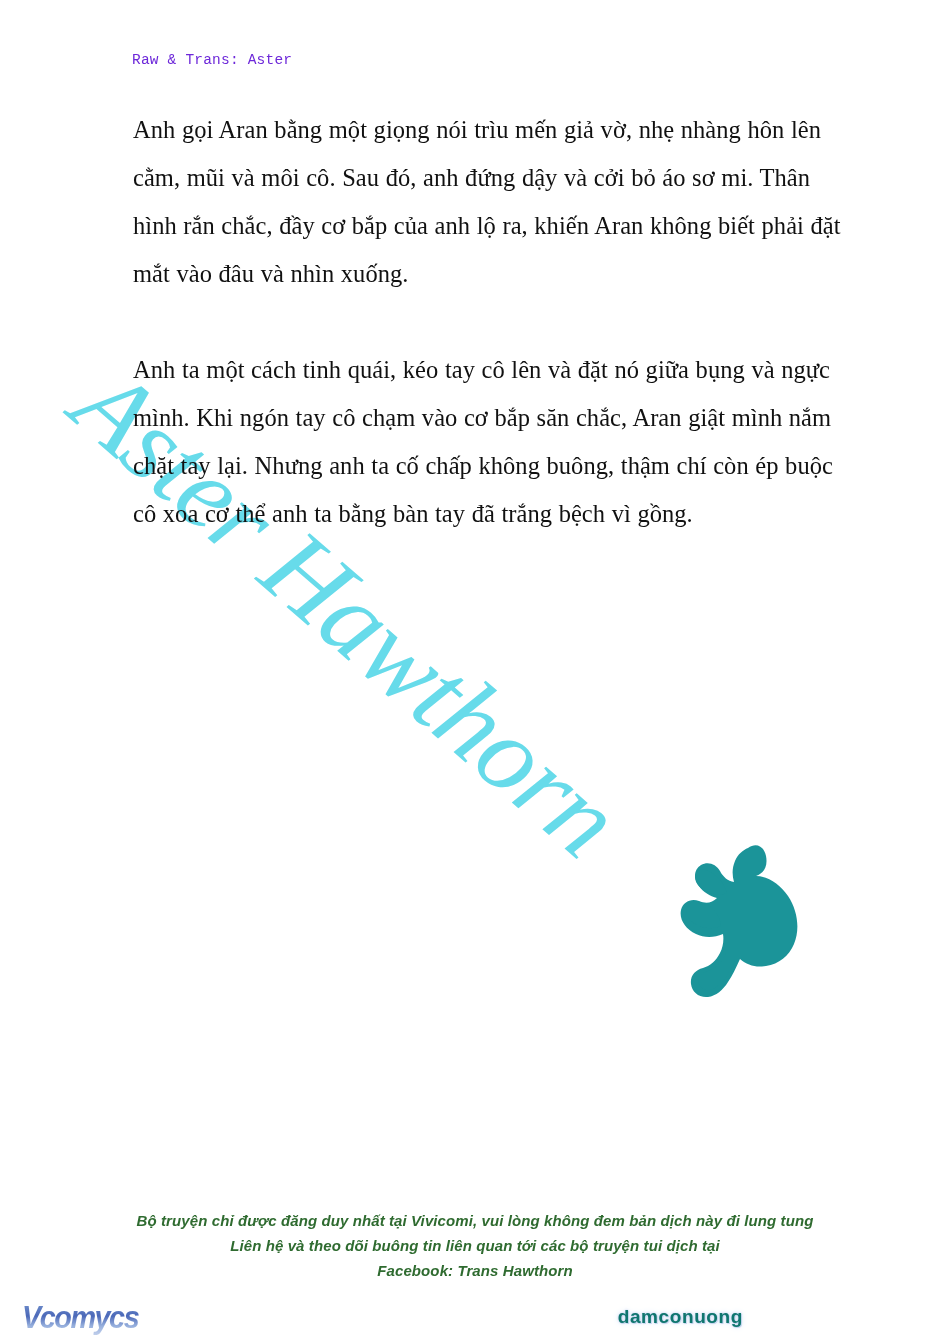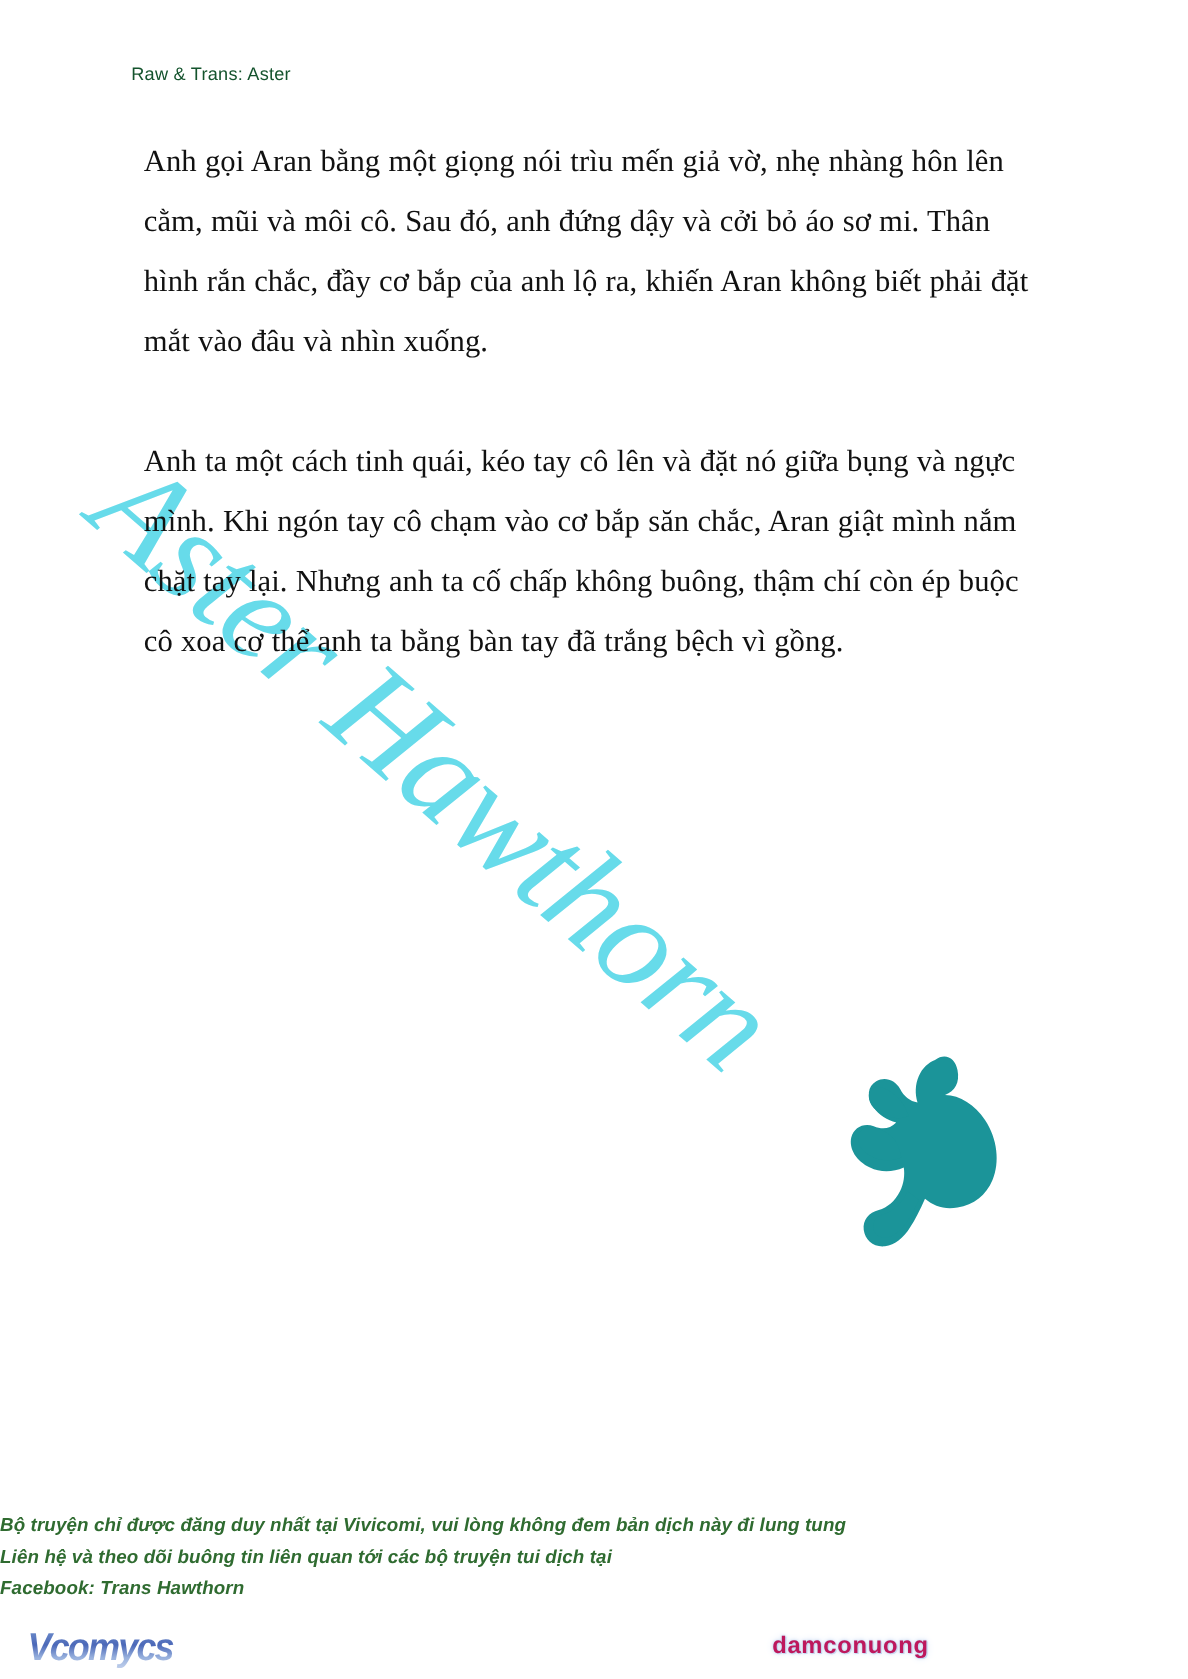--- a/index.html
+++ b/index.html
@@ -19,33 +19,33 @@
     position: relative;
     width: 950px;
     height: 1343px;
     background: #ffffff;
     overflow: hidden;
   }
 
   
   .page-header {
     position: absolute;
-    left: 105px;
+    left: 132px;
     top: 52px;
-    font-family: Liberation Sans, sans-serif;
+    font-family: Liberation Mono, monospace;
     font-size: 14.5px;
     letter-spacing: 0.2px;
-    color: #14532d;
+    color: #6d28d9;
     white-space: nowrap;
   }
 
   
   .article {
     position: absolute;
-    left: 115px;
+    left: 133px;
     top: 106px;
     width: 724px;
     z-index: 3;
   }
   .para {
     font-family: "Liberation Serif", "DejaVu Serif", serif;
     font-size: 24.5px;
     line-height: 48px;
     color: #111111;
     margin: 0 0 48px 0;
@@ -91,20 +91,21 @@
     pointer-events: none;
   }
   .cat-mark svg { display: block; width: 100%; height: 100%; }
 
   
   .footer-note {
     position: absolute;
     left: 0;
     top: 1208px;
     width: 950px;
+    text-align: center;
     z-index: 3;
   }
   .footer-note .fline {
     font-family: "Liberation Sans", "DejaVu Sans", sans-serif;
     font-weight: bold;
     font-style: italic;
     font-size: 15px;
     line-height: 25px;
     color: #2f6b30;
     letter-spacing: 0.1px;
@@ -145,21 +146,21 @@
     position: absolute;
     right: 22px;
     top: 10px;
   }
   .brand-right-text {
     font-family: "Liberation Sans", "DejaVu Sans", sans-serif;
     font-weight: bold;
     font-size: 19px;
     line-height: 26px;
     letter-spacing: 0.6px;
-    color: #be185d;
+    color: #0f766e;
     text-shadow:
        0 0 1px #b9ccec,
        0 0 3px #c9d8f0,
        0 0 7px #dde7f7,
        1px 1px 0 #c4d4ef;
     white-space: nowrap;
   }
 </style>
 </head>
 <body>

